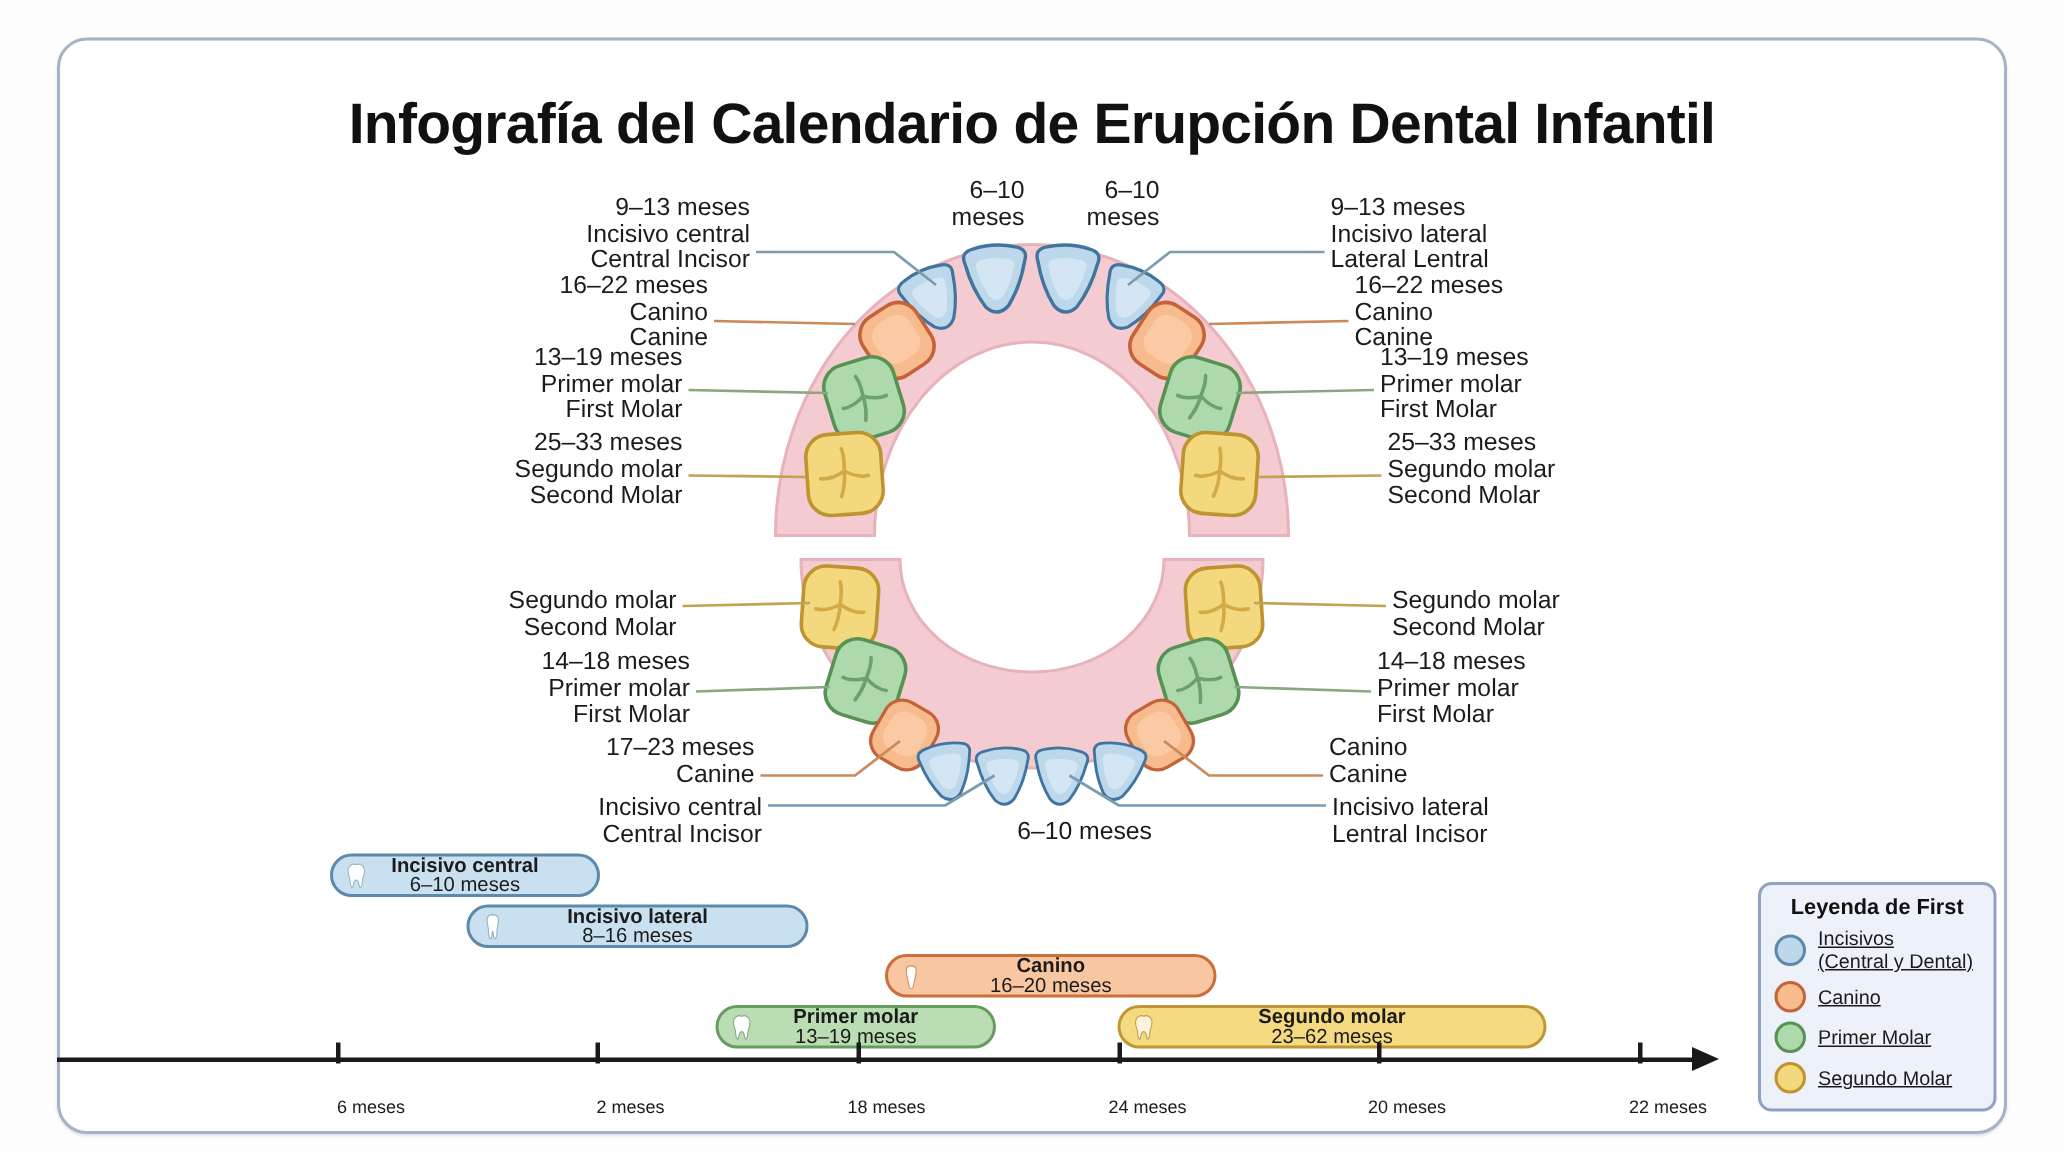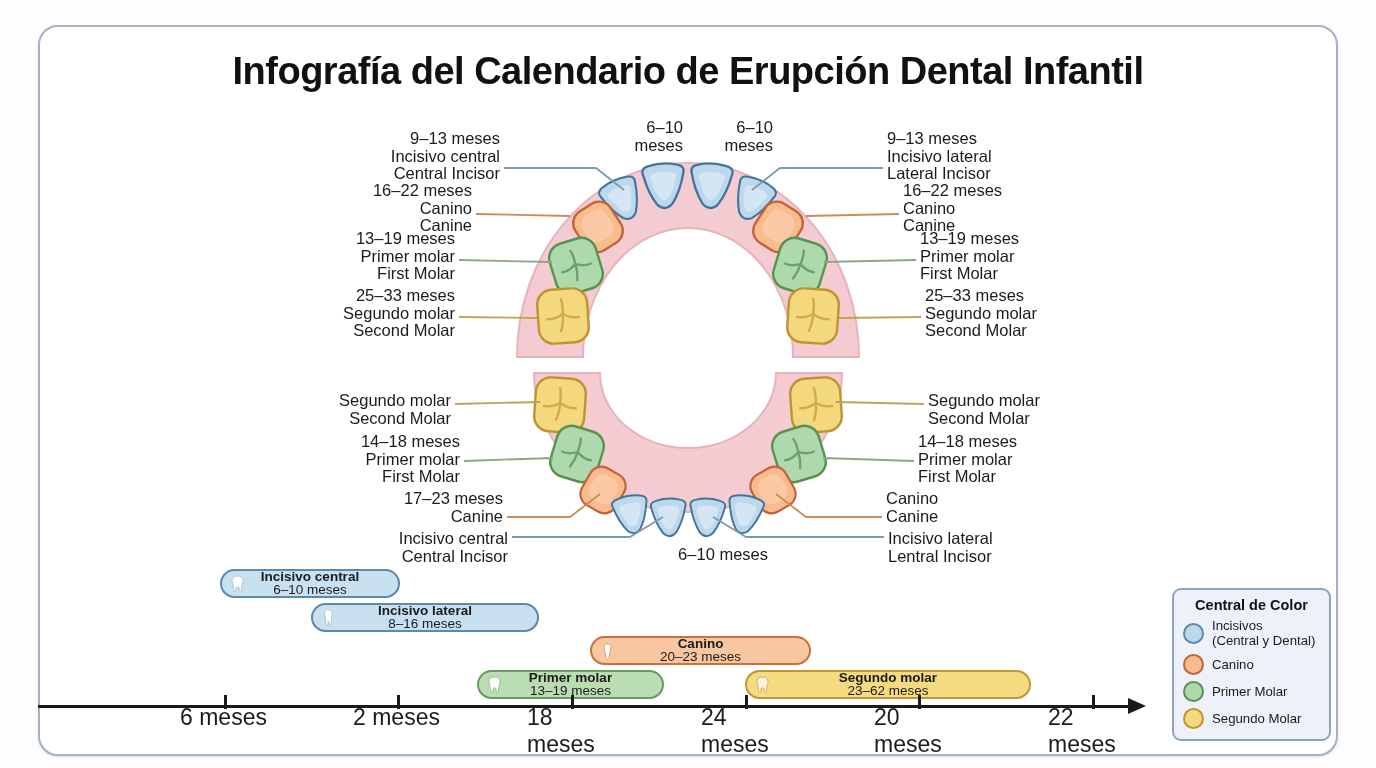--- a/index.html
+++ b/index.html
@@ -1,20 +1,20 @@
 <!DOCTYPE html>
 <html><head>
 <meta charset="utf-8">
 <style>
   html,body{margin:0;padding:0;background:#fff;}
   .canvas{position:relative;width:1376px;height:768px;background:#fdfdfd;overflow:hidden;
           font-family:"Liberation Sans","DejaVu Sans",sans-serif;color:#1b1b1b;}
   .frame{position:absolute;left:38px;top:25px;right:38px;bottom:12px;border:2px solid #a6b2c6;
          border-radius:20px;background:#fff;box-shadow:0 1px 2px rgba(120,140,170,.25);}
-  h1.title{position:absolute;left:0;right:0;top:46px;margin:4px;text-align:center;
+  h1.title{position:absolute;left:0;right:0;top:46px;margin:16px;text-align:center;
            font-size:38px;font-weight:800;letter-spacing:-0.5px;color:#111;}
   svg.diagram{position:absolute;left:0;top:0;width:1376px;height:768px;pointer-events:none;}
   .lbl{position:absolute;font-size:16.5px;line-height:17.5px;white-space:nowrap;}
   .lbl.ra{text-align:right;}
   .lbl.ctr{text-align:right;}
   
   .bar{position:absolute;height:29px;border:2px solid;border-radius:15px;box-sizing:border-box;
        display:flex;align-items:center;}
   .bar .bartext{position:absolute;left:0;right:0;text-align:center;line-height:12.5px;}
   .bar .bn{font-size:13.5px;font-weight:700;}
@@ -22,33 +22,33 @@
   .bar svg.bartooth{position:absolute;left:7px;top:3px;}
   .bar-blue{background:#c9e0f1;border-color:#5d89ab;}
   .bar-orange{background:#f8c6a0;border-color:#c9703c;}
   .bar-green{background:#bbddb3;border-color:#679c61;}
   .bar-yellow{background:#f5da82;border-color:#bd9834;}
   
   .axis-line{position:absolute;left:38px;top:705px;width:1095px;height:3px;background:#1a1a1a;}
   .axis-arrow{position:absolute;left:1128px;top:698px;width:0;height:0;
               border-left:18px solid #1a1a1a;border-top:8.5px solid transparent;border-bottom:8.5px solid transparent;}
   .tick{position:absolute;top:695px;width:2.5px;height:14px;background:#1a1a1a;}
-  .tick-lbl{position:absolute;top:704px;width:90px;text-align:left;font-size:23px;}
+  .tick-lbl{position:absolute;top:731px;width:90px;text-align:right;font-size:12px;}
   
   .legend{position:absolute;left:1172px;top:588px;width:159px;height:153px;box-sizing:border-box;
           background:#edf1f9;border:2px solid #8fa3c0;border-radius:9px;padding:7px 9px 6px 9px;}
   .legend-title{font-size:14.5px;font-weight:700;text-align:center;margin-bottom:5px;color:#111;}
   .legend-item{display:flex;align-items:center;margin-bottom:6px;}
   .sw{width:21px;height:21px;border-radius:50%;border:2px solid;box-sizing:border-box;
       margin-right:8px;flex:0 0 auto;}
   .sw-inc{background:#bdd8eb;border-color:#5d89ab;}
   .sw-can{background:#f8bb8e;border-color:#c4633a;}
   .sw-m1{background:#aed9ad;border-color:#579253;}
   .sw-m2{background:#f4d87e;border-color:#bd9430;}
-  .legend-text{font-size:13.2px;line-height:15px;}
+  .legend-text{font-size:13.2px;line-height:15px;text-decoration:underline;}
 </style>
 </head>
 <body>
 
 <div class="canvas">
   <div class="frame"></div>
   <h1 class="title">Infografía del Calendario de Erupción Dental Infantil</h1>
 
   <svg class="diagram" viewBox="0 0 1376 768">
     <defs>
@@ -181,21 +181,21 @@
   </div>
   <div class="lbl ra" style="right:921px;top:287px">
     <div>25–33 meses</div>
     <div>Segundo molar</div>
     <div>Second Molar</div>
   </div>
 
   <div class="lbl" style="left:887px;top:130px">
     <div>9–13 meses</div>
     <div>Incisivo lateral</div>
-    <div>Lateral Incisor</div>
+    <div>Lateral Lentral</div>
   </div>
   <div class="lbl" style="left:903px;top:182px">
     <div>16–22 meses</div>
     <div>Canino</div>
     <div>Canine</div>
   </div>
   <div class="lbl" style="left:920px;top:230px">
     <div>13–19 meses</div>
     <div>Primer molar</div>
     <div>First Molar</div>
@@ -261,21 +261,21 @@
       <div class="bn">Incisivo lateral</div>
       <div class="br">8–16 meses</div>
     </div>
   </div>
   <div class="bar bar-orange" style="left:590px;top:636px;width:221px">
     <svg class="bartooth" width="17" height="21" viewBox="0 0 18 22">
       <path d="M5.5,6 C5.5,2 12.5,2 12.5,6 C12.5,10 11.5,12 10.5,17 C10,19.8 8,19.8 7.5,17 C6.5,12 5.5,10 5.5,6 Z" fill="#ffffff" stroke="#cf9468" stroke-width="0.8"></path>
     </svg>
     <div class="bartext">
       <div class="bn">Canino</div>
-      <div class="br">20–23 meses</div>
+      <div class="br">16–20 meses</div>
     </div>
   </div>
   <div class="bar bar-green" style="left:477px;top:670px;width:187px">
     <svg class="bartooth" width="17" height="21" viewBox="0 0 18 22">
       <path d="M3.2,7 C3.2,2.8 7,1.2 9,2.6 C11,1.2 14.8,2.8 14.8,7 C14.8,10.4 13.4,11.2 13.3,14.6 C13.2,18.4 11.6,20.4 11,16.8 C10.6,14.4 10.2,13.4 9,13.4 C7.8,13.4 7.4,14.4 7,16.8 C6.4,20.4 4.8,18.4 4.7,14.6 C4.6,11.2 3.2,10.4 3.2,7 Z" fill="#ffffff" stroke="#8bab85" stroke-width="0.8"></path>
     </svg>
     <div class="bartext">
       <div class="bn">Primer molar</div>
       <div class="br">13–19 meses</div>
     </div>
@@ -299,21 +299,21 @@
   <div class="tick" style="left:918px"></div>
   <div class="tick" style="left:1092px"></div>
   <div class="tick-lbl" style="left:180px">6 meses</div>
   <div class="tick-lbl" style="left:353px">2 meses</div>
   <div class="tick-lbl" style="left:527px">18 meses</div>
   <div class="tick-lbl" style="left:701px">24 meses</div>
   <div class="tick-lbl" style="left:874px">20 meses</div>
   <div class="tick-lbl" style="left:1048px">22 meses</div>
 
   <div class="legend">
-    <div class="legend-title">Central de Color</div>
+    <div class="legend-title">Leyenda de First</div>
     <div class="legend-item">
       <span class="sw sw-inc"></span>
       <div class="legend-text">
         <div>Incisivos</div>
         <div>(Central y Dental)</div>
       </div>
     </div>
     <div class="legend-item">
       <span class="sw sw-can"></span>
       <div class="legend-text">Canino</div>

